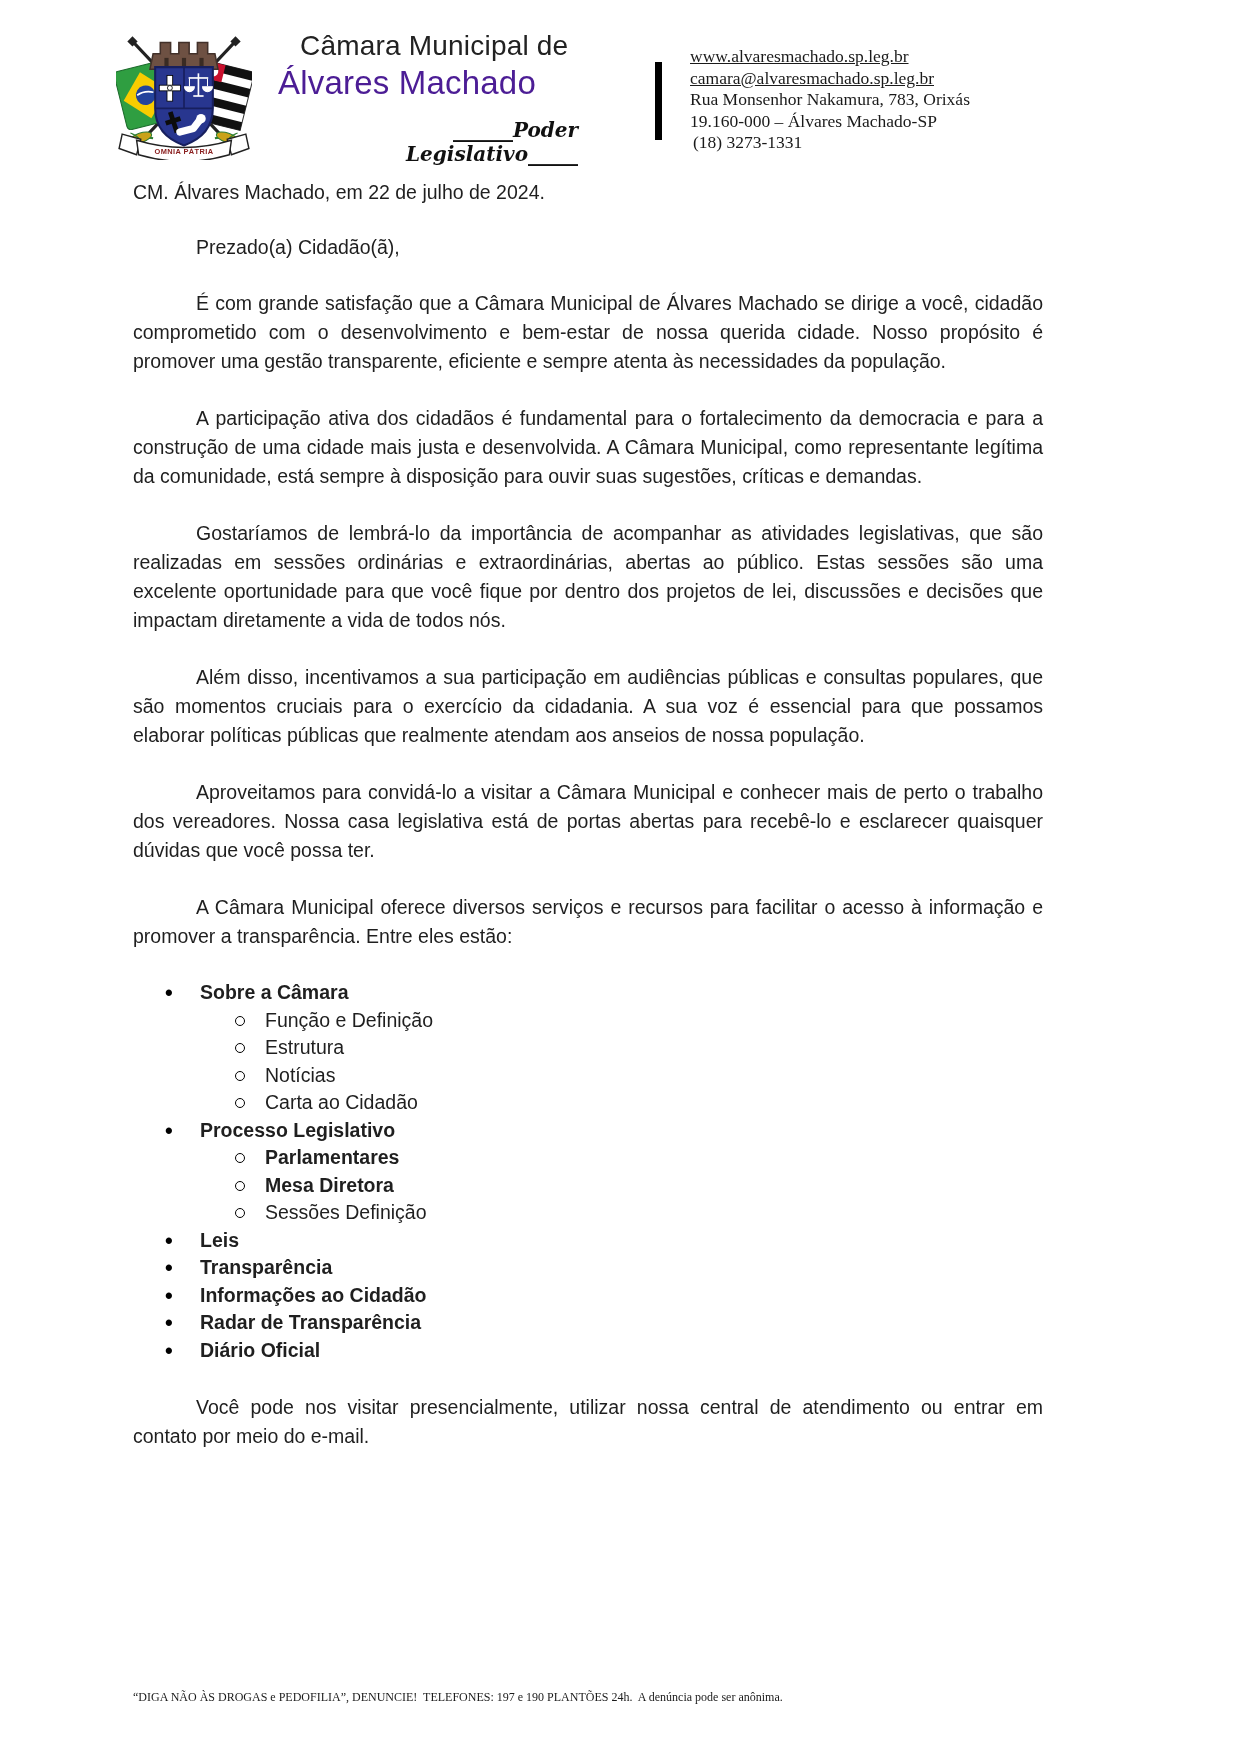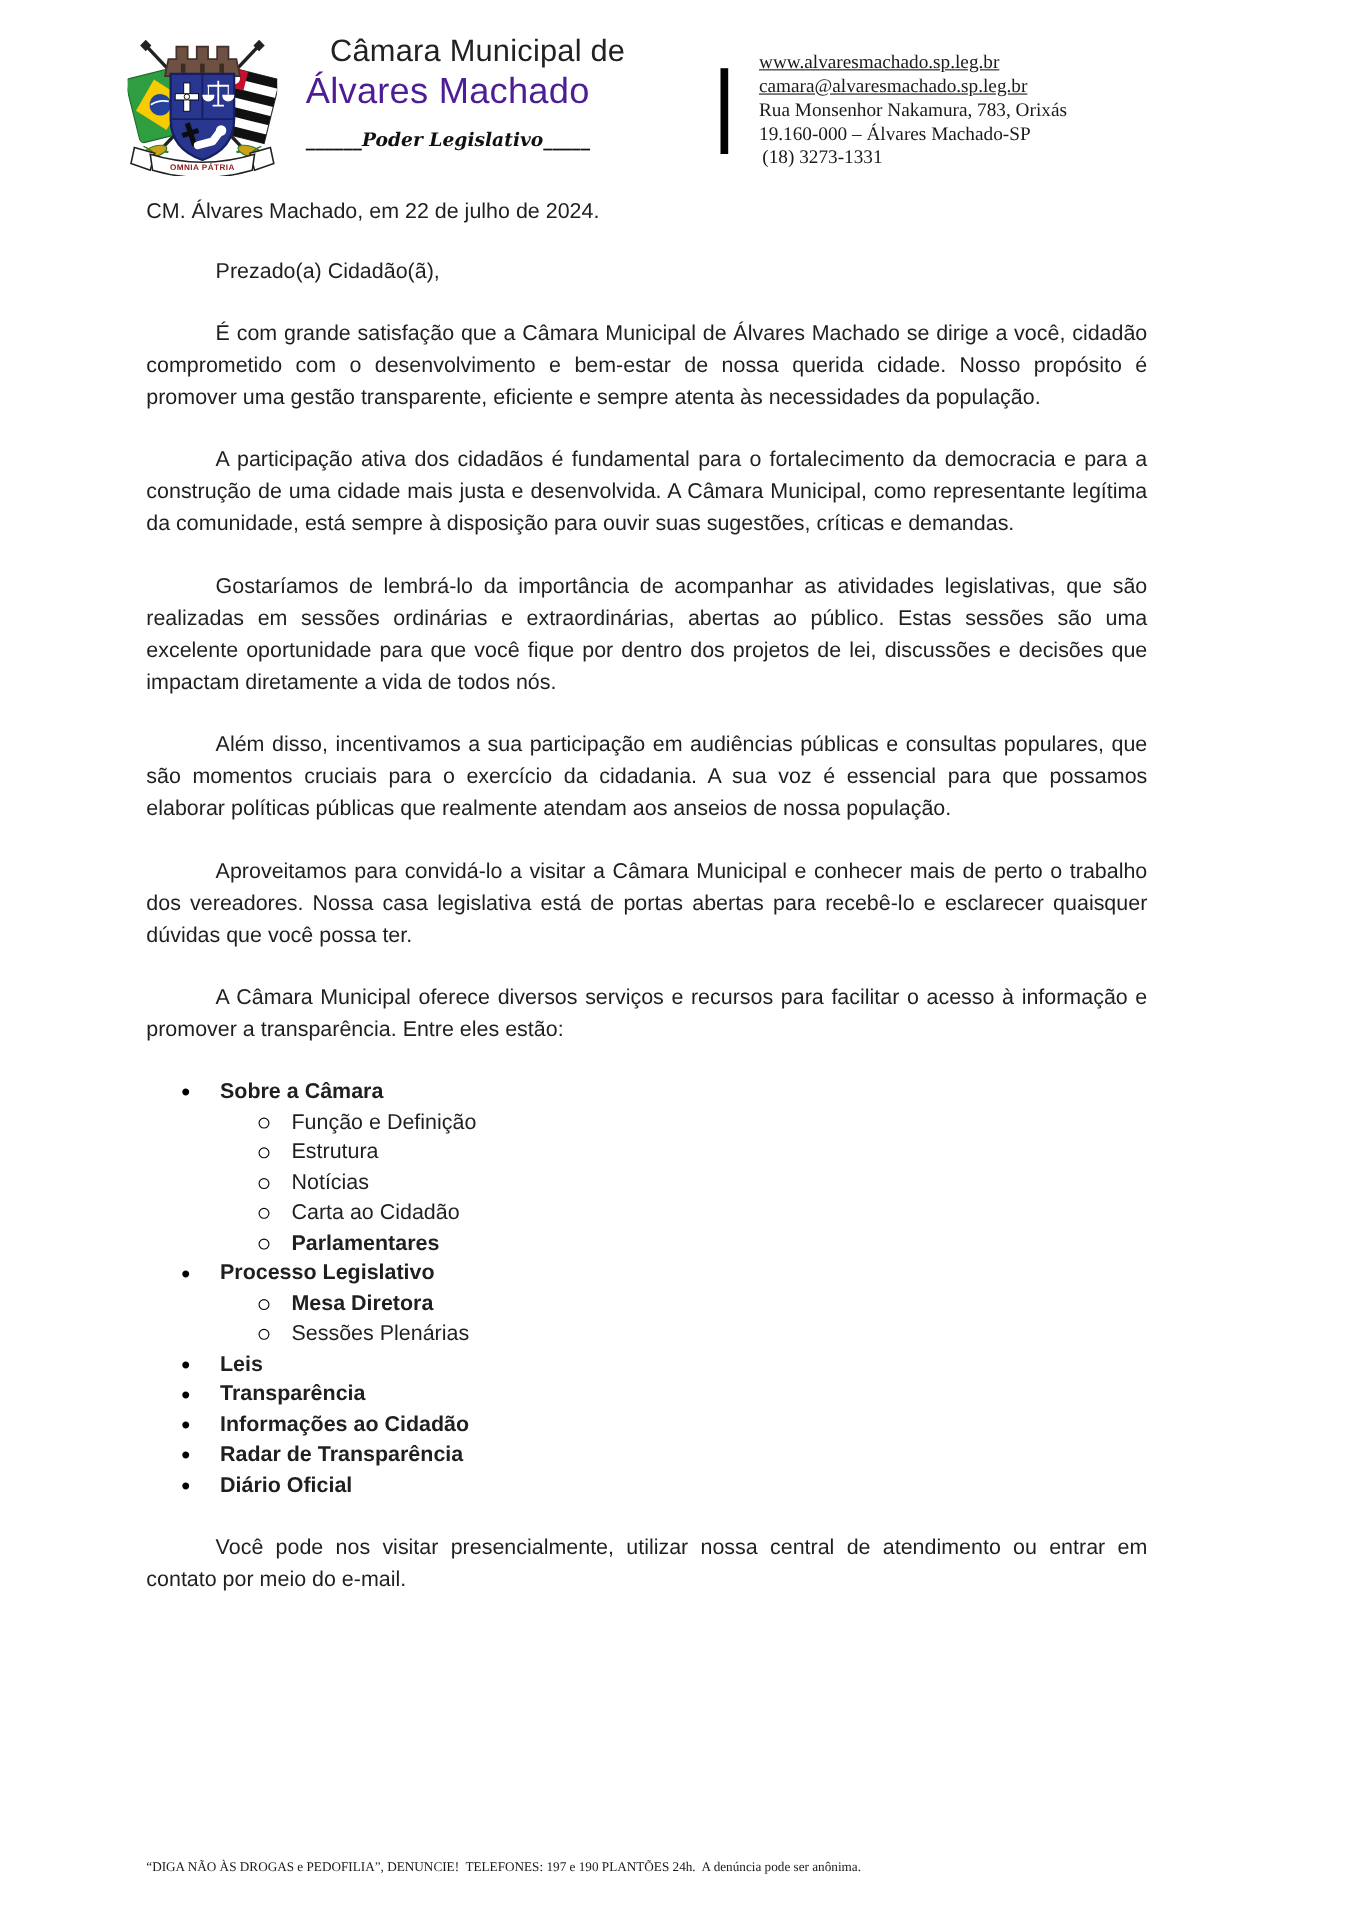--- a/index.html
+++ b/index.html
@@ -15,23 +15,23 @@
     overflow:hidden;
   }
 
   
   .letterhead { position:absolute; top:0; left:0; width:100%; height:170px; }
   .coa { position:absolute; left:116px; top:32px; }
   .org-title { position:absolute; left:278px; top:30px; width:360px; }
   .org-line1 { font-size:28px; font-weight:400; color:#222; letter-spacing:.2px;margin-left:22px; }
   .org-line2 { font-size:33px; font-weight:400; color:#4c1d95; margin-top:2px; letter-spacing:.2px; }
   .org-tagline {
-    margin-top:16px; text-align:left; width:300px;
+    margin-top:16px; text-align:right; width:300px;
     font-family:"DejaVu Serif","Liberation Serif",serif;
-    font-style:italic; font-weight:700; font-size:17px; color:#111;
+    font-style:italic; font-weight:700; font-size:20px; color:#111;
   }
   .vbar { position:absolute; left:655px; top:62px; width:7px; height:78px; background:#000; }
   .contact {
     position:absolute; left:690px; top:46px; width:420px;
     font-family:"Liberation Serif","DejaVu Serif",serif;
     font-size:17.5px; line-height:21.5px; color:#1a1a1a;
   }
   .contact a { color:#1a1a1a; text-decoration:underline; display:block; }
   .contact .plain { text-decoration:none; }
   .contact .phone { padding-left:3px; }
@@ -185,24 +185,24 @@
     <p class="para">Além disso, incentivamos a sua participação em audiências públicas e consultas populares, que são momentos cruciais para o exercício da cidadania. A sua voz é essencial para que possamos elaborar políticas públicas que realmente atendam aos anseios de nossa população.</p>
     <p class="para">Aproveitamos para convidá-lo a visitar a Câmara Municipal e conhecer mais de perto o trabalho dos vereadores. Nossa casa legislativa está de portas abertas para recebê-lo e esclarecer quaisquer dúvidas que você possa ter.</p>
     <p class="para">A Câmara Municipal oferece diversos serviços e recursos para facilitar o acesso à informação e promover a transparência. Entre eles estão:</p>
 
     <div class="services">
       <div class="li l1 bold"><span class="lbl">Sobre a Câmara</span></div>
       <div class="li l2"><span class="lbl">Função e Definição</span></div>
       <div class="li l2"><span class="lbl">Estrutura</span></div>
       <div class="li l2"><span class="lbl">Notícias</span></div>
       <div class="li l2"><span class="lbl">Carta ao Cidadão</span></div>
+      <div class="li l1 bold"><span class="lbl">Processo Legislativo</span></div>
       <div class="li l2 bold"><span class="lbl">Parlamentares</span></div>
-      <div class="li l1 bold"><span class="lbl">Processo Legislativo</span></div>
       <div class="li l2 bold"><span class="lbl">Mesa Diretora</span></div>
-      <div class="li l2"><span class="lbl">Sessões Plenárias</span></div>
+      <div class="li l2"><span class="lbl">Sessões Definição</span></div>
       <div class="li l1 bold"><span class="lbl">Leis</span></div>
       <div class="li l1 bold"><span class="lbl">Transparência</span></div>
       <div class="li l1 bold"><span class="lbl">Informações ao Cidadão</span></div>
       <div class="li l1 bold"><span class="lbl">Radar de Transparência</span></div>
       <div class="li l1 bold"><span class="lbl">Diário Oficial</span></div>
     </div>
 
     <p class="para">Você pode nos visitar presencialmente, utilizar nossa central de atendimento ou entrar em contato por meio do e-mail.</p>
   </main>
 

